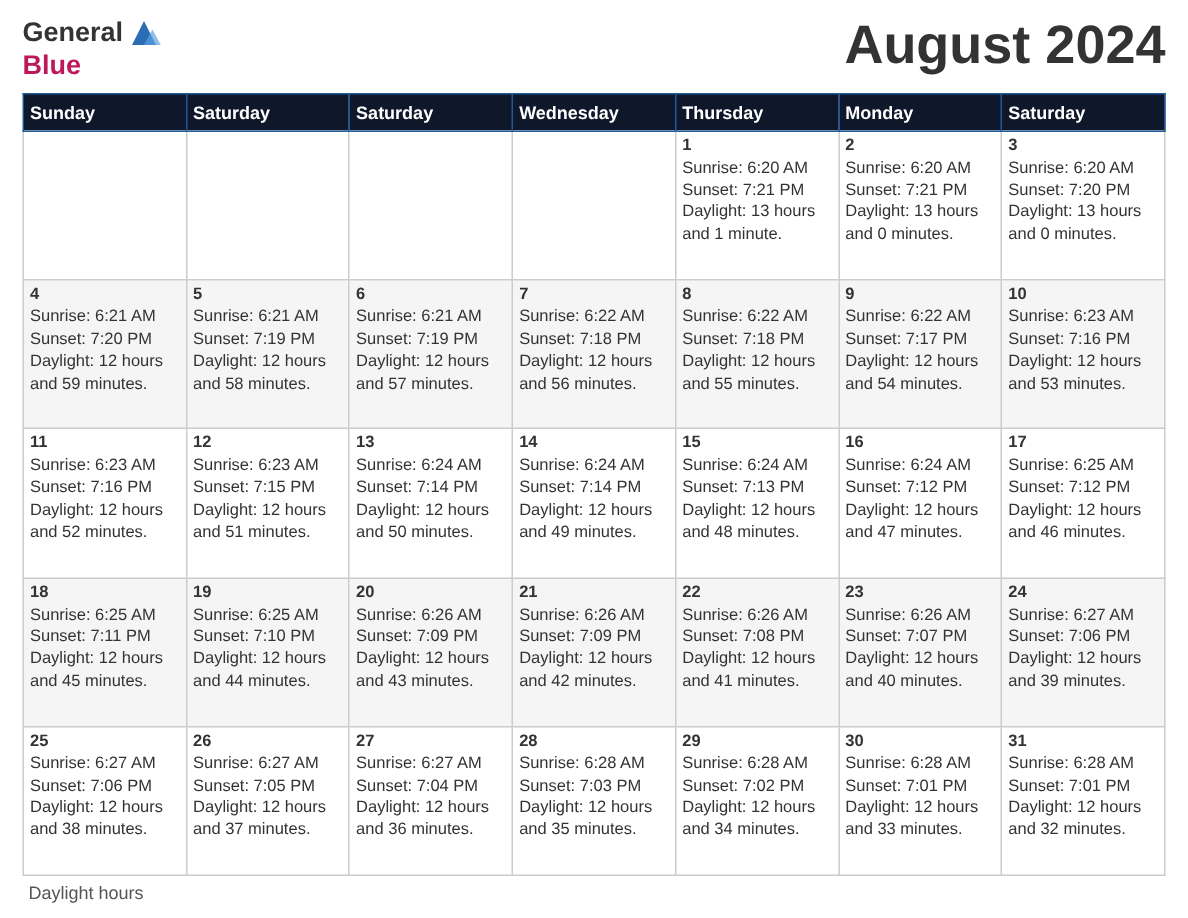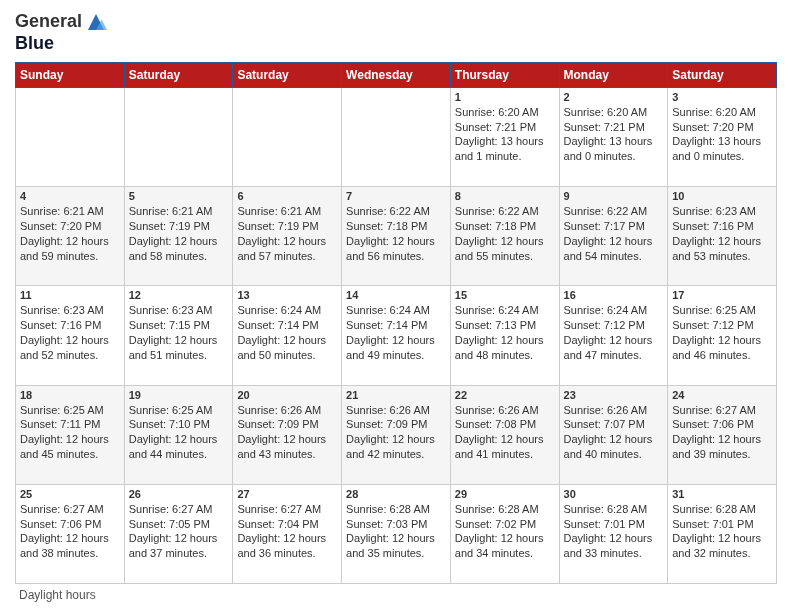--- a/index.html
+++ b/index.html
@@ -33,21 +33,21 @@
       line-height: 1.1;
     }
     .logo-general {
       font-size: 18px;
       font-weight: bold;
       color: #333;
     }
     .logo-blue {
       font-size: 18px;
       font-weight: bold;
-      color: #0f172a;
+      color: #be185d;
     }
     .logo-icon {
       width: 24px;
       height: 24px;
       margin-left: 2px;
     }
     .title-block {
       text-align: right;
     }
     .month-year {
@@ -98,21 +98,21 @@
     .empty-cell {
       background: #f9f9f9;
     }
     tr:nth-child(even) td {
       background-color: #f5f5f5;
     }
     tr:nth-child(odd) td {
       background-color: #ffffff;
     }
     .calendar thead tr th {
-      background-color: #b91c1c;
+      background-color: #0f172a;
     }
     .footer-note {
       font-size: 12px;
       color: #555;
       margin-top: 4px;
       padding-left: 4px;
     }
   </style>
 </head>
 <body>
@@ -125,20 +125,21 @@
           <span class="logo-general">General</span>
           <svg class="logo-icon" viewBox="0 0 30 30" xmlns="http://www.w3.org/2000/svg">
             <polygon points="5,25 15,5 25,25" fill="#2a6db5"></polygon>
             <polygon points="15,25 22,12 29,25" fill="#5ba3e0" opacity="0.7"></polygon>
           </svg>
         </div>
         <span class="logo-blue">Blue</span>
       </div>
     </div>
     <div class="title-block">
+      <div class="month-year">August 2024</div>
     </div>
   </div>
 
   <table class="calendar">
     <thead>
       <tr>
 
       <th>Sunday</th>
           <th>Saturday</th>
           <th>Saturday</th>

